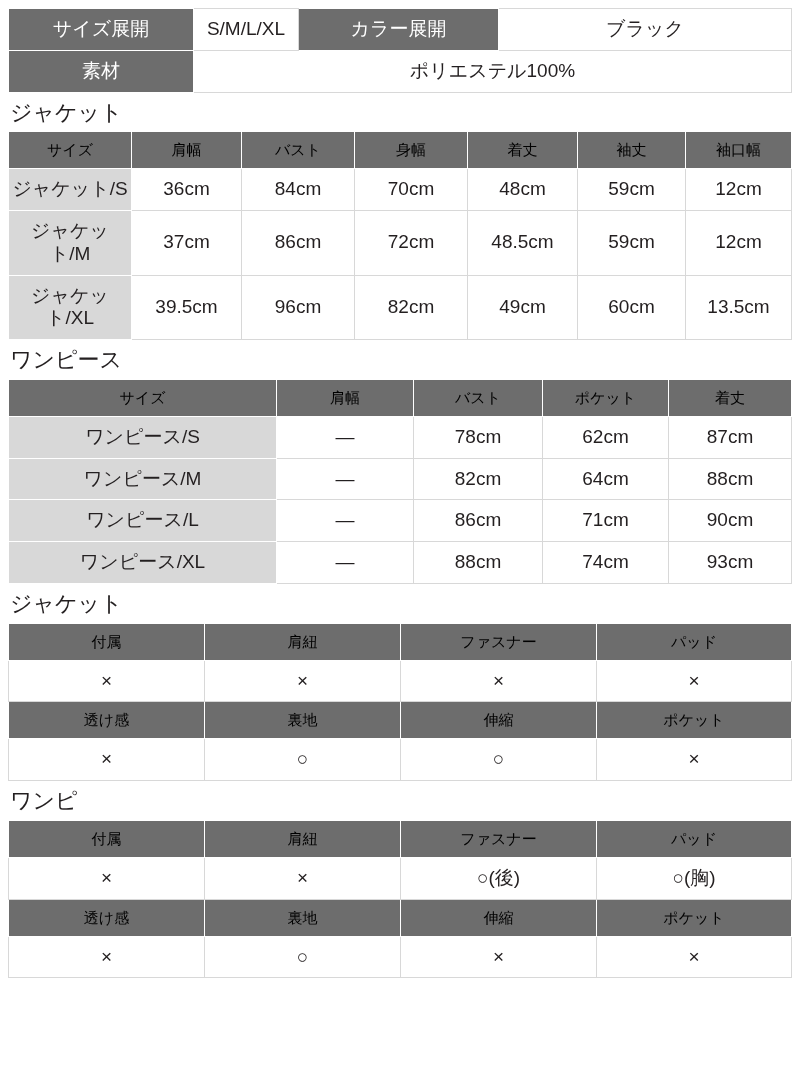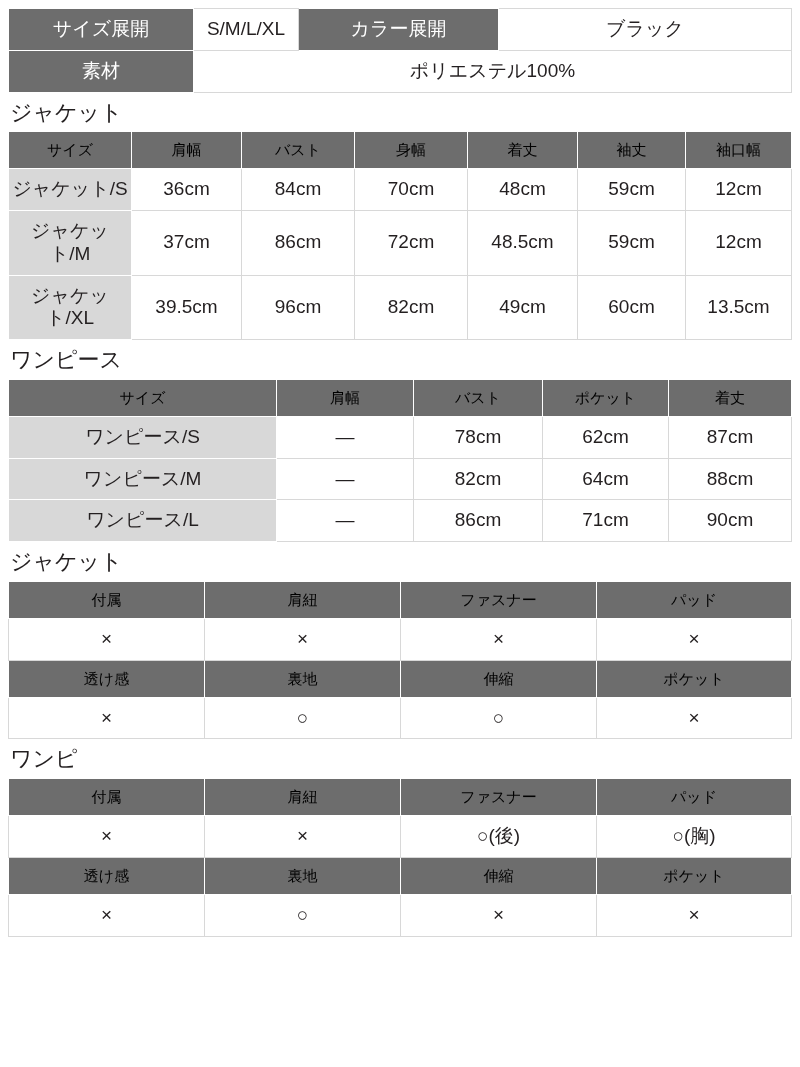--- a/index.html
+++ b/index.html
@@ -146,20 +146,27 @@
         <td class="white">64cm</td>
         <td class="white">88cm</td>
       </tr>
       <tr>
         <td class="lite">ワンピース/L</td>
         <td class="white">―</td>
         <td class="white">86cm</td>
         <td class="white">71cm</td>
         <td class="white">90cm</td>
       </tr>
+      <tr>
+        <td class="lite">ワンピース/XL</td>
+        <td class="white">―</td>
+        <td class="white">88cm</td>
+        <td class="white">74cm</td>
+        <td class="white">93cm</td>
+      </tr>
     </tbody>
   </table>
 
   <div class="sect-label">ジャケット</div>
   <table>
     <tbody>
       <tr>
         <th class="hdr" style="width:196px">付属</th>
         <th class="hdr" style="width:196px">肩紐</th>
         <th class="hdr" style="width:196px">ファスナー</th>

